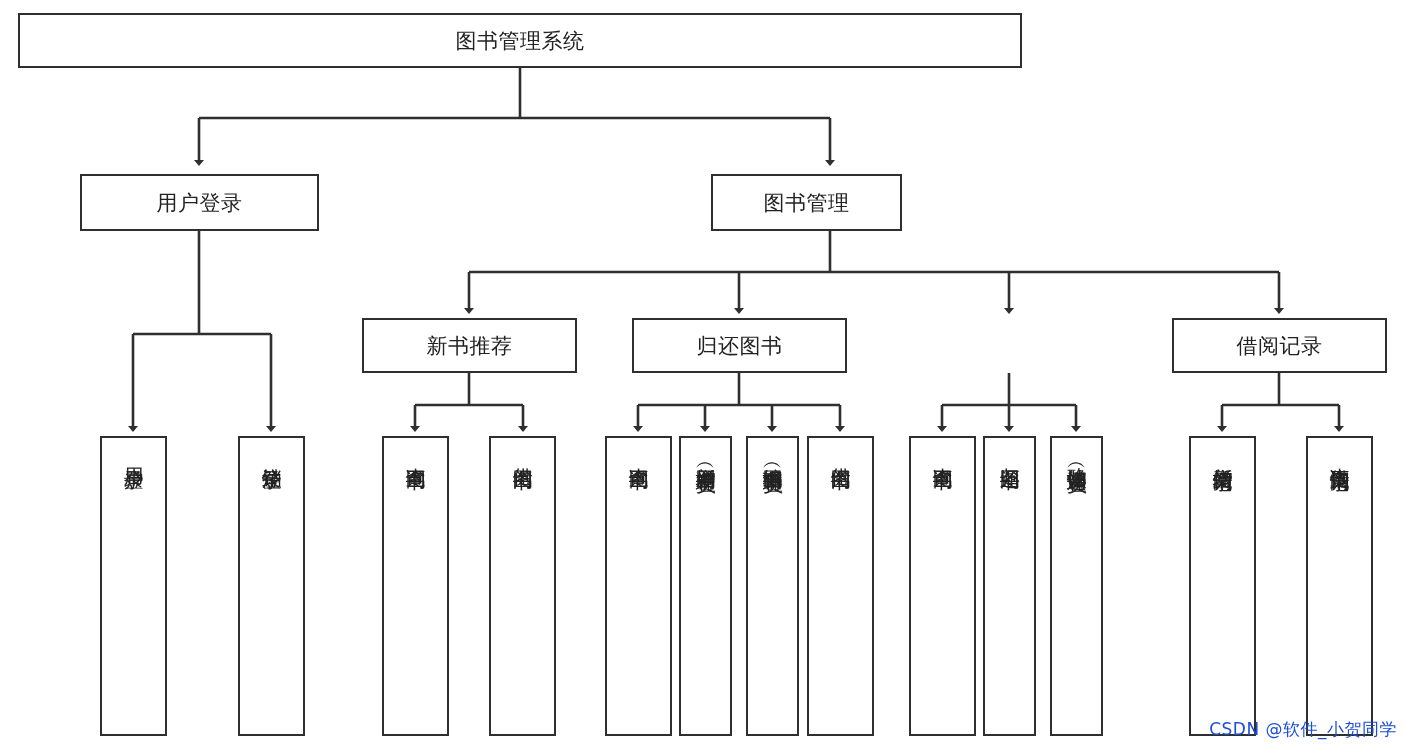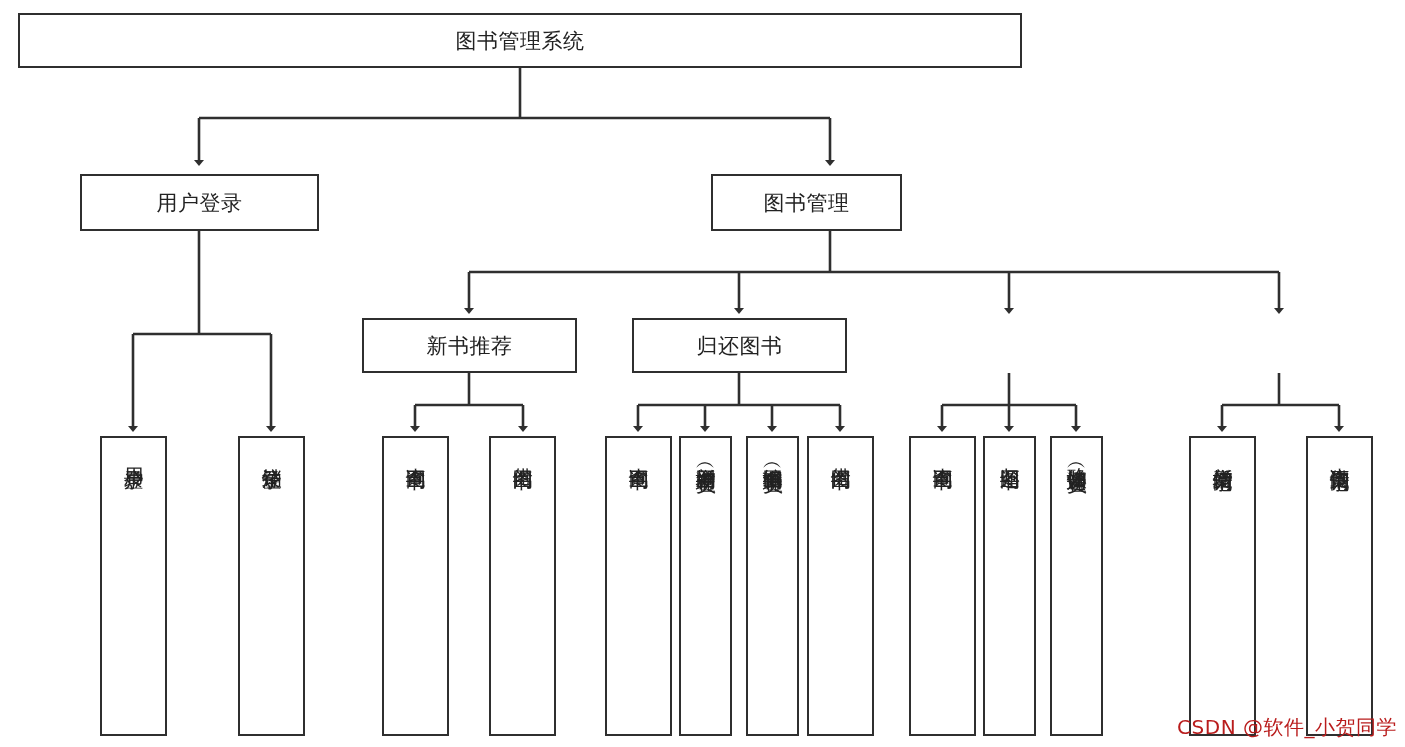--- a/index.html
+++ b/index.html
@@ -53,22 +53,22 @@
     white-space: nowrap;
     color: #222222;
   }
   .node-root {
     font-size: 22px;
   }
   #watermark {
     position: absolute;
     right: 8px;
     bottom: 6px;
-    font-size: 20px;
-    color: #b91c1c;
+    font-size: 17px;
+    color: #1d4ed8;
     letter-spacing: 0.5px;
     white-space: nowrap;
   }
 </style>
 </head>
 <body>
 
 <div id="canvas">
 
   <svg id="wires" viewBox="0 0 1405 747">
@@ -127,20 +127,21 @@
 
   <div class="node h" style="left:80px; top:174px; width:239px; height:57px;">用户登录</div>
 
   <div class="node h" style="left:711px; top:174px; width:191px; height:57px;">图书管理</div>
 
   <div class="node h" style="left:362px; top:318px; width:215px; height:55px;font-family:Liberation Mono, monospace;">新书推荐</div>
 
   <div class="node h" style="left:632px; top:318px; width:215px; height:55px;">归还图书</div>
 
 
+  <div class="node h" style="left:1172px; top:318px; width:215px; height:55px;">借阅记录</div>
 
   <div class="node v" style="left:100px; top:436px; width:67px; height:300px;">
     <span class="vtext">用户登录</span>
   </div>
 
   <div class="node v" style="left:238px; top:436px; width:67px; height:300px;">
     <span class="vtext">注销登录</span>
   </div>
 
   <div class="node v" style="left:382px; top:436px; width:67px; height:300px;">

